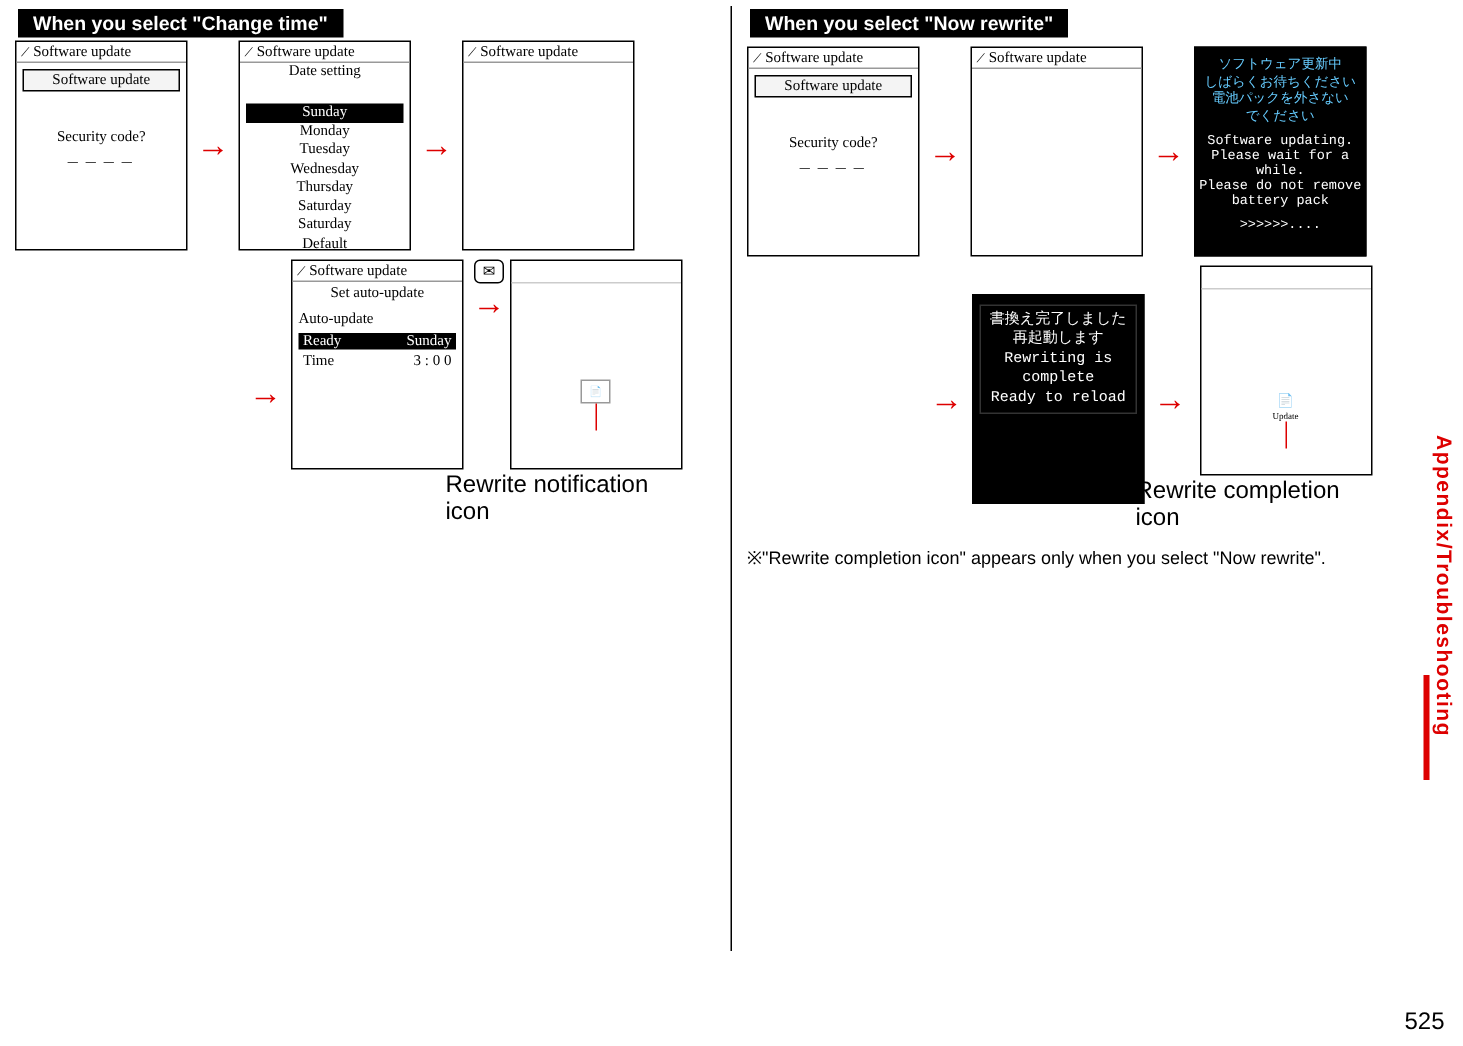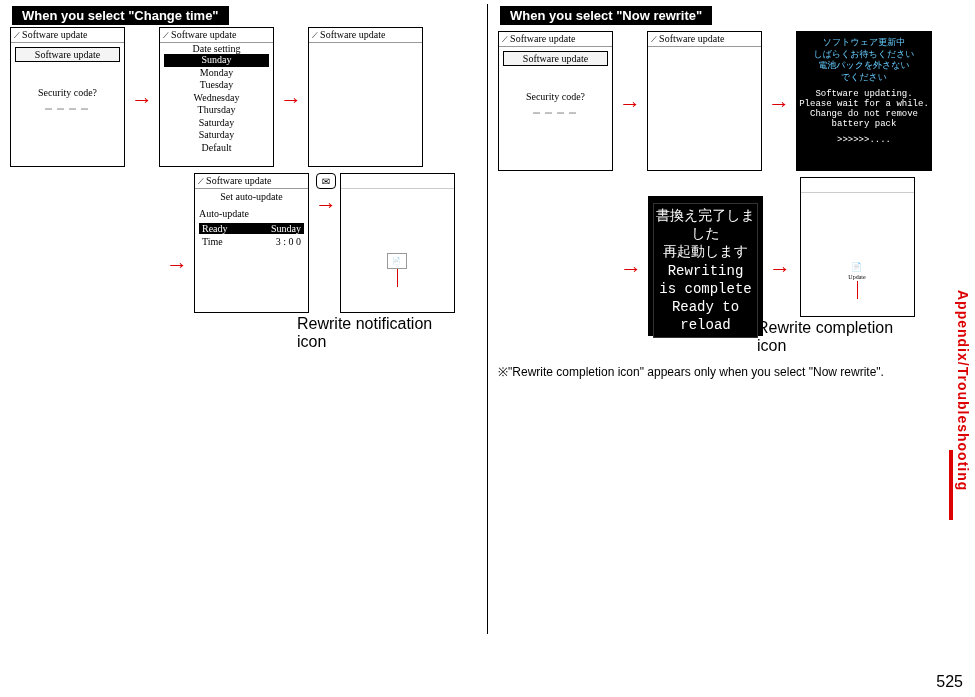--- a/index.html
+++ b/index.html
@@ -11,24 +11,24 @@
 .desc{font-size:12px;margin:0 0 4px 2px}
 .flow{display:flex;align-items:center;flex-wrap:wrap;row-gap:6px}
 .arrow{color:#d00;font-size:22px;font-weight:bold;margin:0 6px}
 .arrow2{color:#d00;font-size:22px;font-weight:bold;margin:0 6px;line-height:1}
 .screen{border:1px solid #000;background:#fff;width:115px;height:140px;box-sizing:border-box;font-family:Liberation Serif, serif;font-size:11px;position:relative}
 .screen-hdr{border-bottom:1px solid #999;padding:1px 3px;font-size:10px}
 .screen-hdr .sig{font-size:8px}
 .screen-title{border:1px solid #000;margin:4px;padding:1px 2px;text-align:center;font-size:10px;background:#f4f4f4}
 .screen-body{padding:3px 4px;font-size:10px;text-align:center}
 .sel{background:#000;color:#fff;display:block}
-.screen-dark{background:#000;color:#fff;border:1px solid #000;width:136px;height:140px;box-sizing:border-box;font-family:"Courier New",monospace;font-size:9px;text-align:center;padding:6px 2px}
+.screen-dark{background:#000;color:#fff;border:1px solid #000;width:115px;height:140px;box-sizing:border-box;font-family:"Courier New",monospace;font-size:9px;text-align:center;padding:6px 2px}
 .screen-dark .jp{color:#6cf;font-size:9px;line-height:1.3}
 .screen-dark2{background:#000;color:#fff;border:1px solid #000;width:115px;height:140px;box-sizing:border-box;font-family:"Courier New",monospace;font-size:9px;text-align:center;padding:4px 2px;position:relative}
-.screen-dark2 .msg{background:#000;color:#fff;font-size:14px;line-height:1.3;border:1px solid #333;padding:3px 2px;margin:2px}
+.screen-dark2 .msg{background:#000;color:#fff;font-size:10px;line-height:1.3;border:1px solid #333;padding:3px 2px;margin:2px}
 .caption{font-size:16px;margin-top:2px;text-align:left}
 .note{font-size:12px;margin-top:8px}
 .side-tab{position:absolute;right:4px;top:290px;writing-mode:vertical-rl;font-size:14px;color:#d00;font-weight:bold;letter-spacing:1px}
 .side-bar{position:absolute;right:22px;top:450px;width:4px;height:70px;background:#d00}
 .pagenum{position:absolute;right:12px;bottom:6px;font-size:16px}
 .okbtn{display:inline-block;border:1px solid #000;padding:0 6px;font-size:10px;margin-top:10px}
 .icon-box{border:1px solid #000;width:18px;height:14px;border-radius:4px;display:inline-flex;align-items:center;justify-content:center;font-size:10px}
 .tiny-icon{font-size:9px;line-height:1;text-align:center}
 .pointer{color:#d00}
 .leader{border-left:1px solid #d00;height:18px;margin:0 auto;width:0}
@@ -59,21 +59,21 @@
           <div class="screen-body">
             <div style="margin-top:18px">Security code?</div>
             <div class="input-line">＿＿＿＿</div>
           </div>
         </div>
         <span class="arrow">→</span>
 
         <div class="screen">
           <div class="screen-hdr"><span class="sig">⟋</span> <span>Software update</span></div>
           <div class="screen-body" style="text-align:center;padding-top:0">
-            <div style="margin-bottom:0">Date setting</div>
+            <div style="margin-bottom:16px">Date setting</div>
             <div class="list">
               <span class="sel">Sunday</span>
               <span>Monday</span>
               <span>Tuesday</span>
               <span>Wednesday</span>
               <span>Thursday</span>
               <span>Saturday</span>
               <span>Saturday</span>
               <span>Default</span>
             </div>
@@ -144,21 +144,21 @@
         </div>
         <span class="arrow">→</span>
 
         <div class="screen-dark">
           <div class="jp">ソフトウェア更新中</div>
           <div class="jp">しばらくお待ちください</div>
           <div class="jp">電池パックを外さない</div>
           <div class="jp">でください</div>
           <div style="margin-top:4px">Software updating.</div>
           <div>Please wait for a while.</div>
-          <div>Change do not remove</div>
+          <div>Please do not remove</div>
           <div>battery pack</div>
           <div style="margin-top:6px">&gt;&gt;&gt;&gt;&gt;&gt;....</div>
         </div>
       </div>
 
       
       <div class="flow" style="margin-top:6px;margin-left:116px">
         <span class="arrow">→</span>
 
         <div class="screen-dark2">

